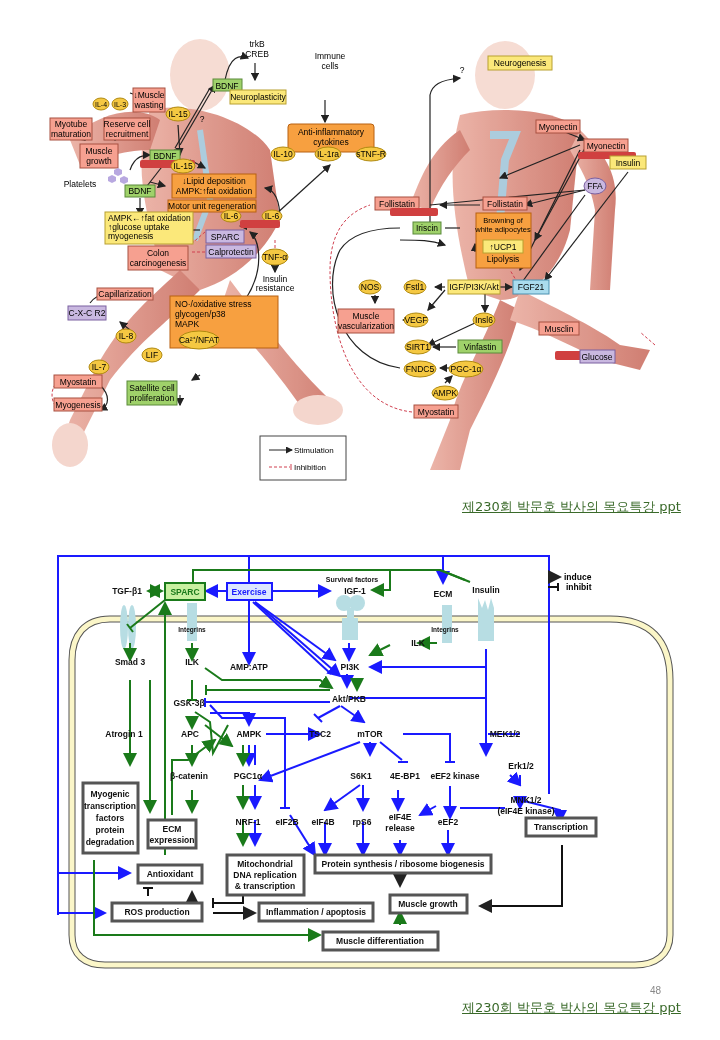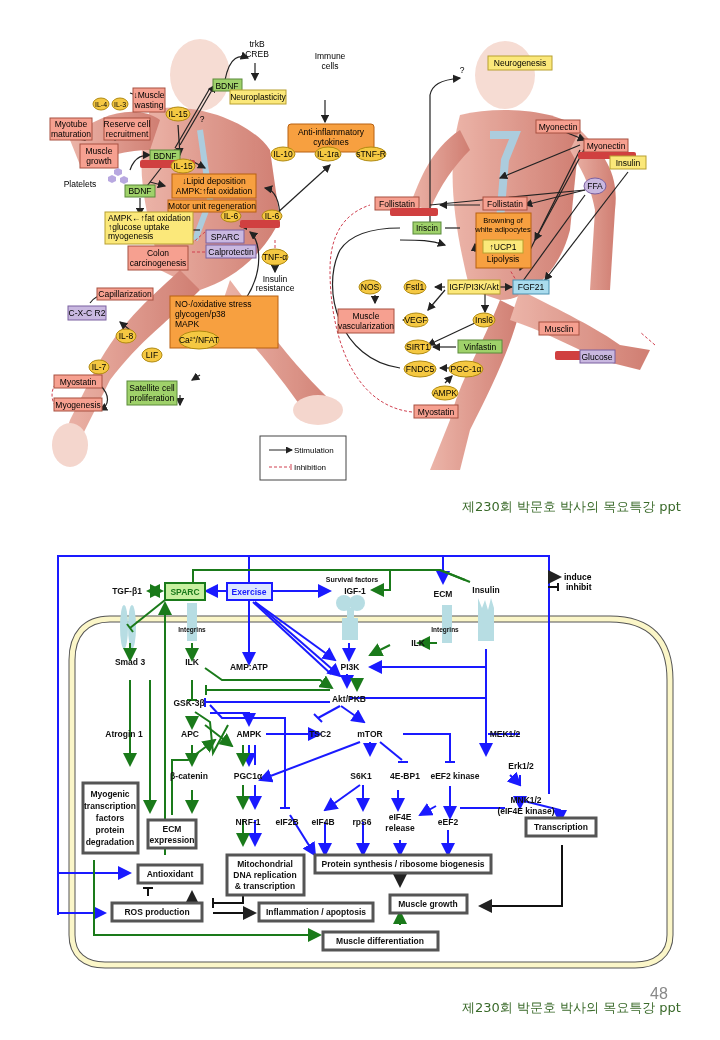--- a/index.html
+++ b/index.html
@@ -1,19 +1,19 @@
 <!DOCTYPE html>
 <html><head>
 <meta charset="utf-8">
 <style>
   html,body{margin:0;padding:0;background:#fff;}
   body{width:720px;height:1040px;position:relative;overflow:hidden;font-family:"Liberation Sans",sans-serif;}
   svg text{font-family:"Liberation Sans",sans-serif;}
-  .caption{position:absolute;color:#3a6a2a;font-size:13px;font-family:"DejaVu Sans",sans-serif;}
-  .pagenum{position:absolute;color:#888;font-size:16px;font-family:"Liberation Sans",sans-serif;}
+  .caption{position:absolute;color:#3a6a2a;font-size:13px;font-family:"DejaVu Sans",sans-serif;text-decoration:underline;}
+  .pagenum{position:absolute;color:#888;font-size:10px;font-family:"Liberation Sans",sans-serif;}
 </style>
 </head>
 <body>
 
 <svg width="720" height="500" style="position:absolute;left:0;top:0">
   <defs>
     <marker id="ak" markerWidth="7" markerHeight="7" refX="6" refY="3.5" orient="auto">
         <path d="M0,0 L7,3.5 L0,7 z" fill="#222"></path>
       </marker>
     <marker id="ab" markerWidth="7" markerHeight="7" refX="6" refY="3.5" orient="auto">

